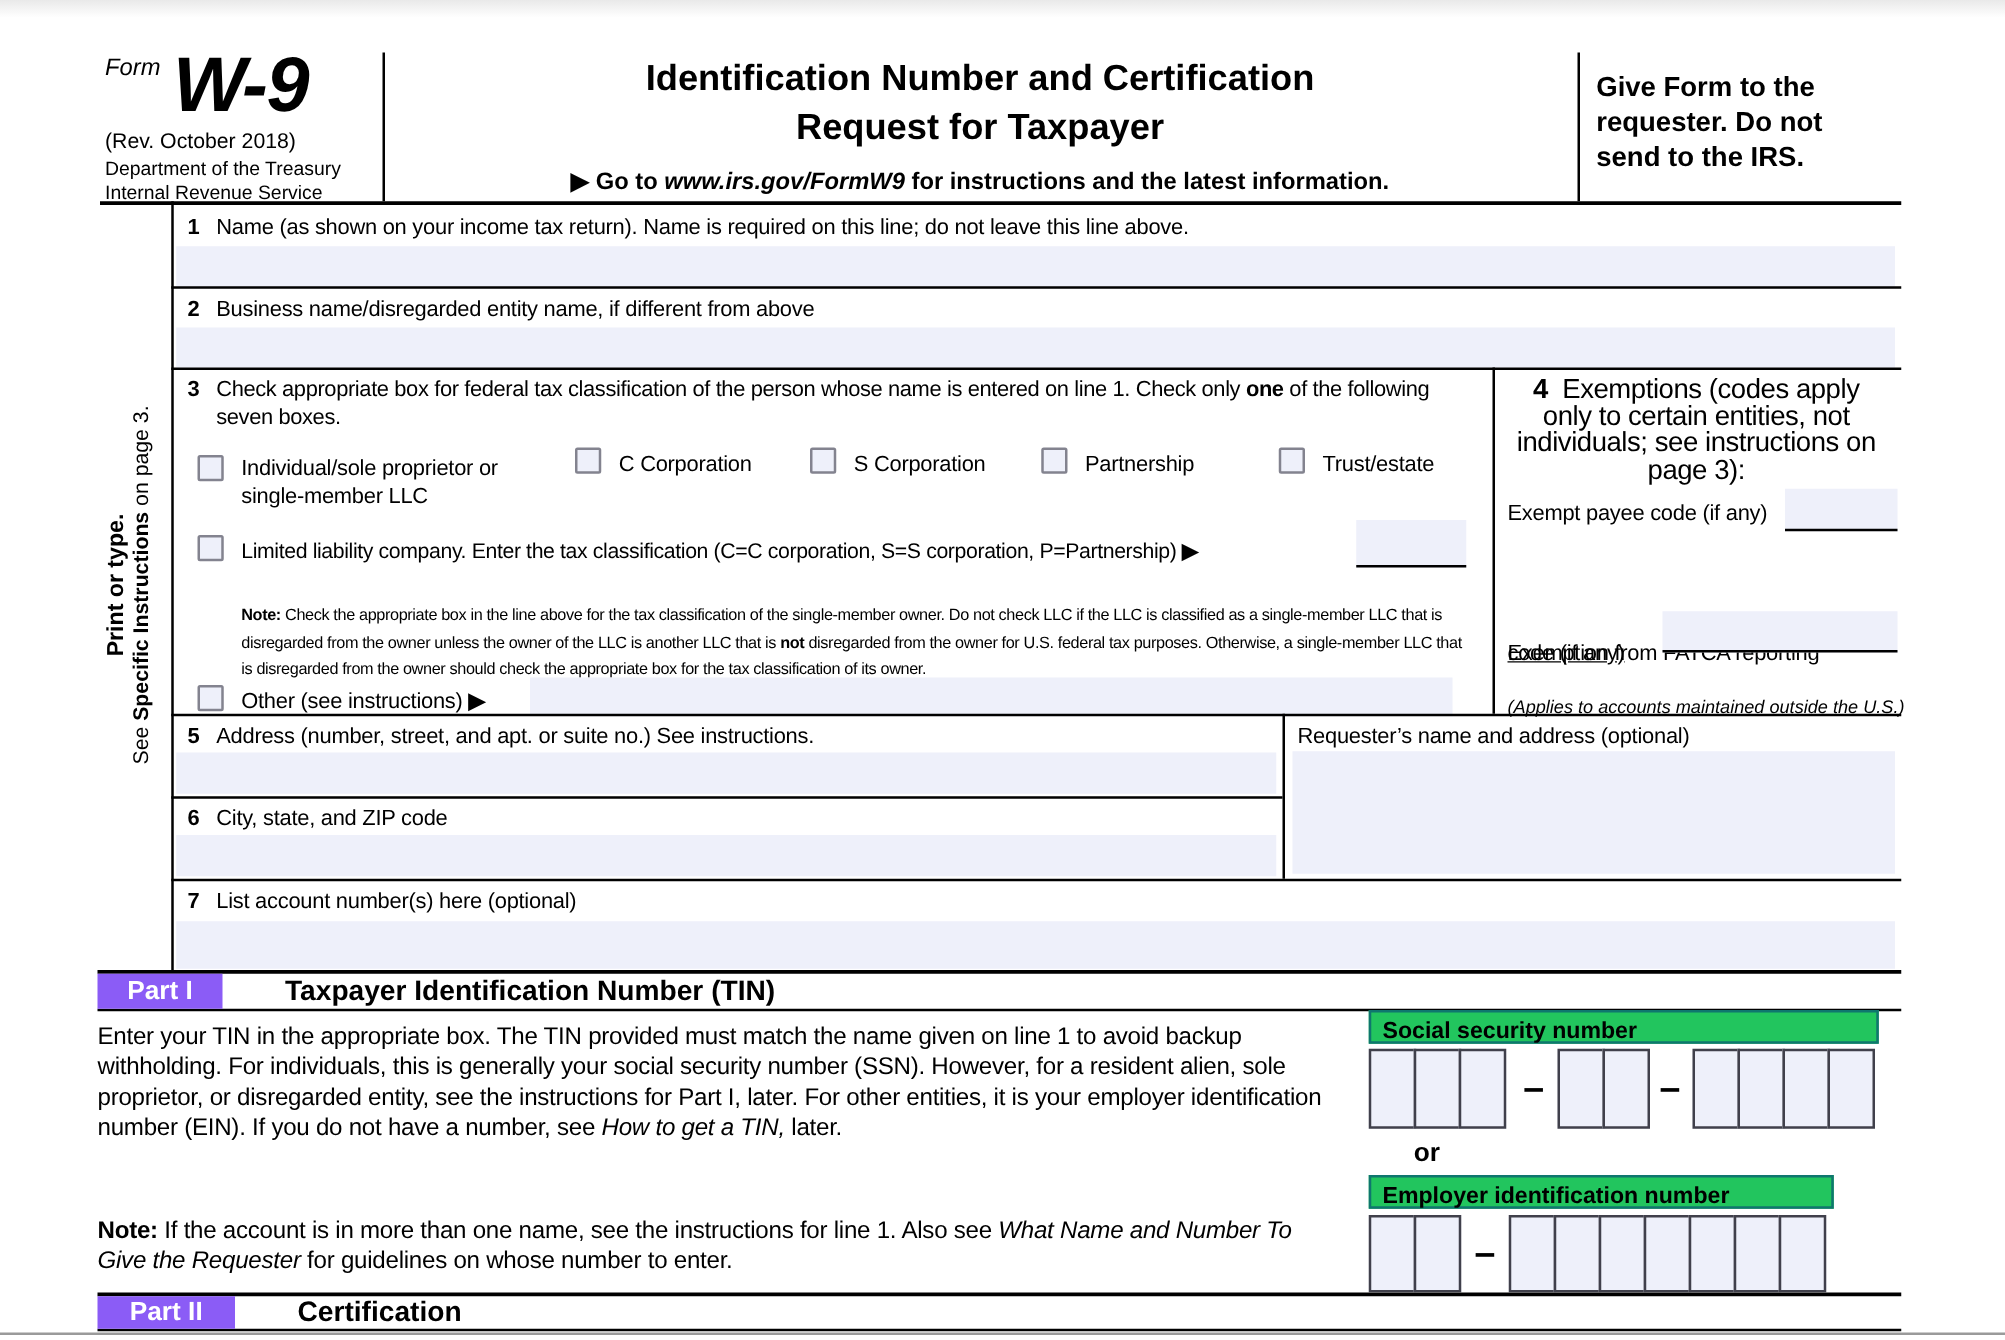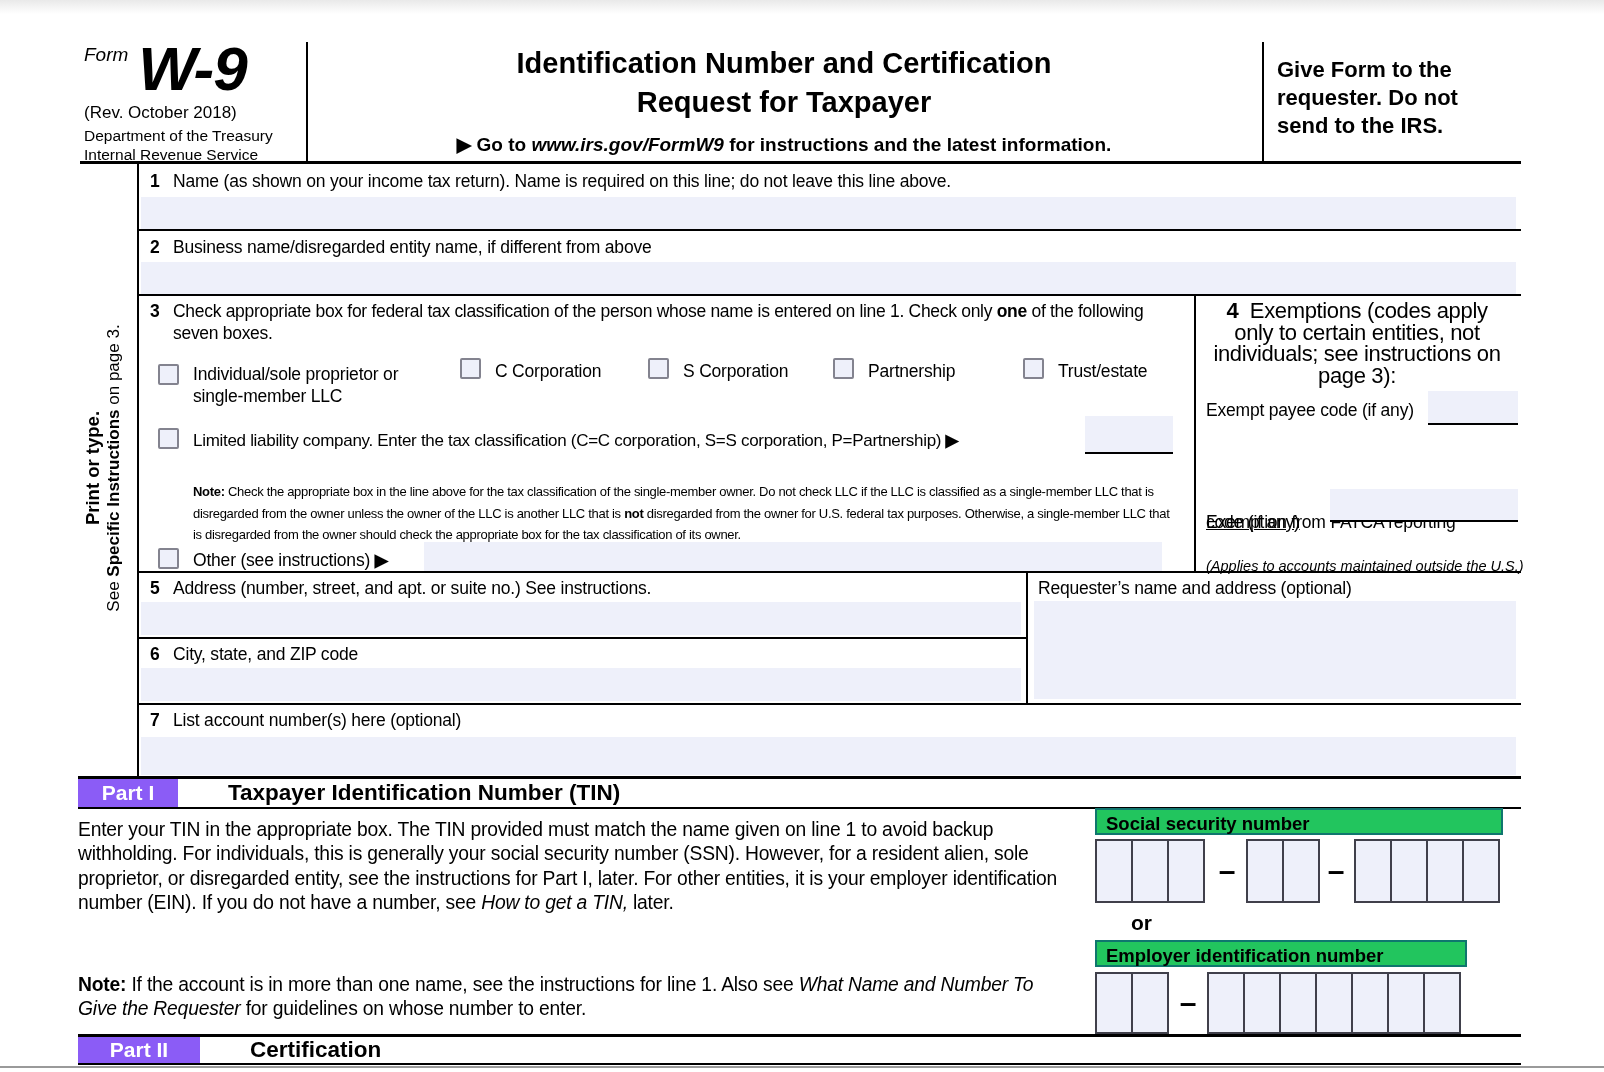--- a/index.html
+++ b/index.html
@@ -212,19 +212,19 @@
     <div class="cell"></div>
     <div class="cell"></div>
     <div class="cell"></div>
     <div class="cell"></div>
     <div class="cell"></div>
     <div class="cell"></div>
     <div class="cell"></div>
   </div>
 
   <div class="partbar" style="left:78px;top:1034px;width:1443px;height:31px;">
-    <div class="parttag" style="width:122px;">Part II</div>
+    <div class="parttag" style="width:110px;">Part II</div>
     <div class="parttitle">Certification</div>
   </div>
 
   <div class="abs" style="left:0;top:1066px;width:1604px;height:2px;background:#9a9a9a;"></div>
 
 </div>
 
 </body></html>

